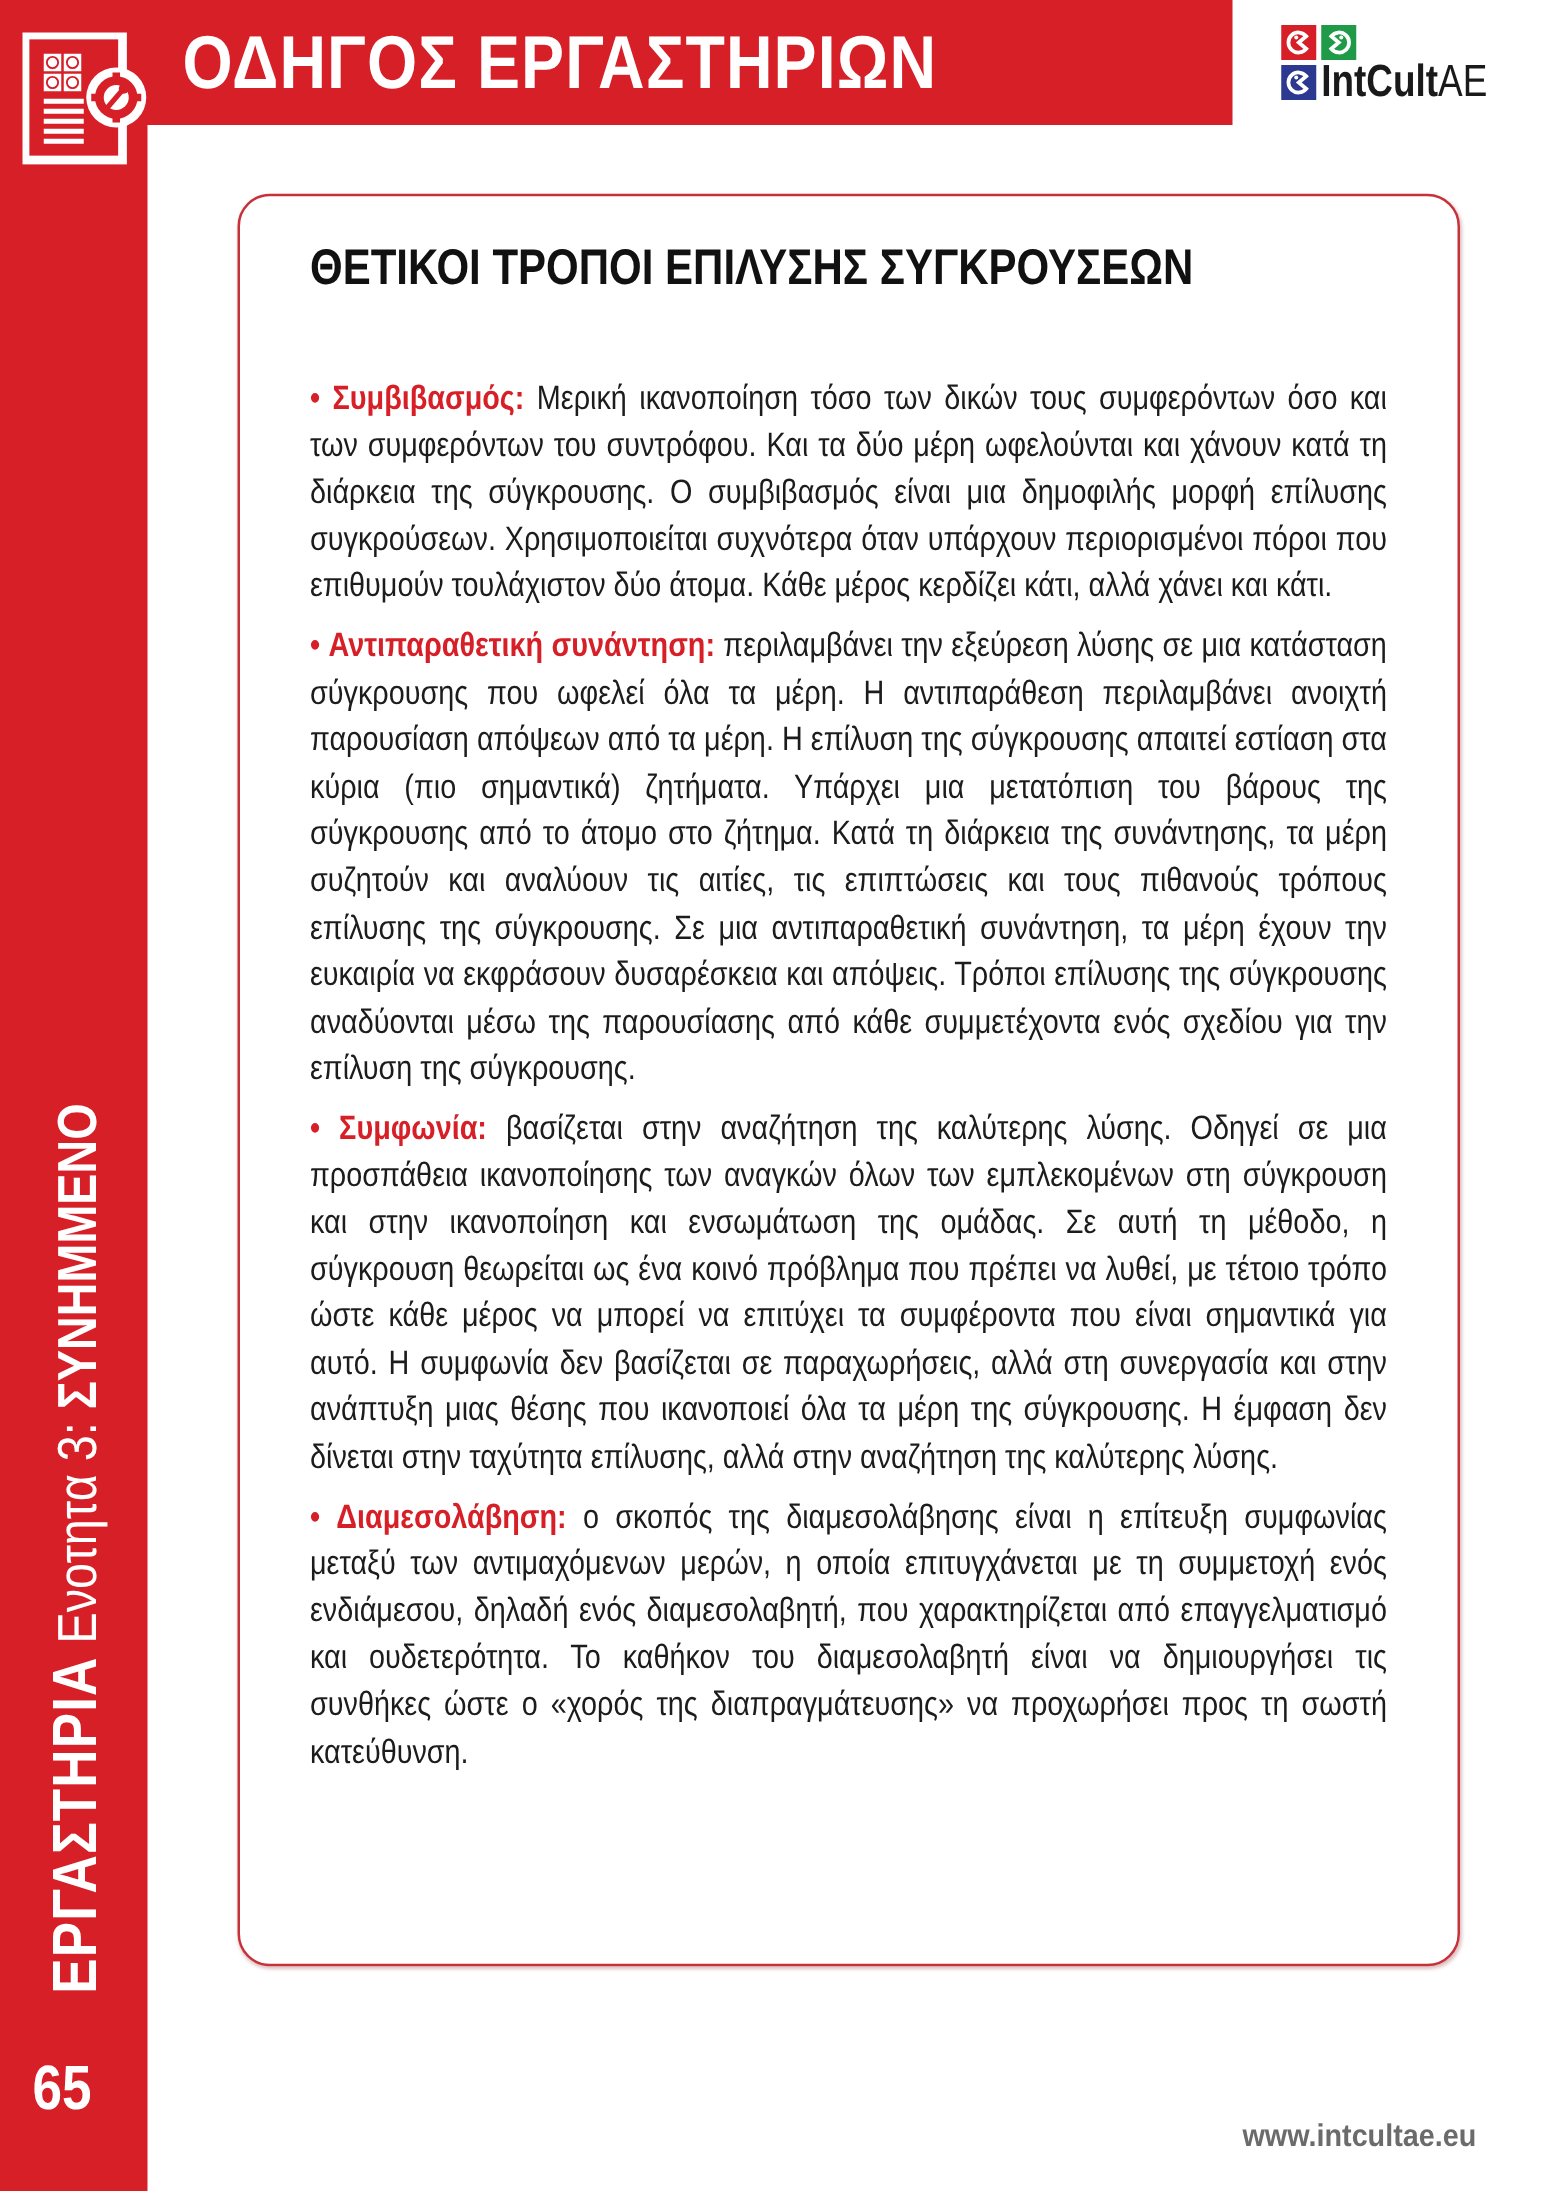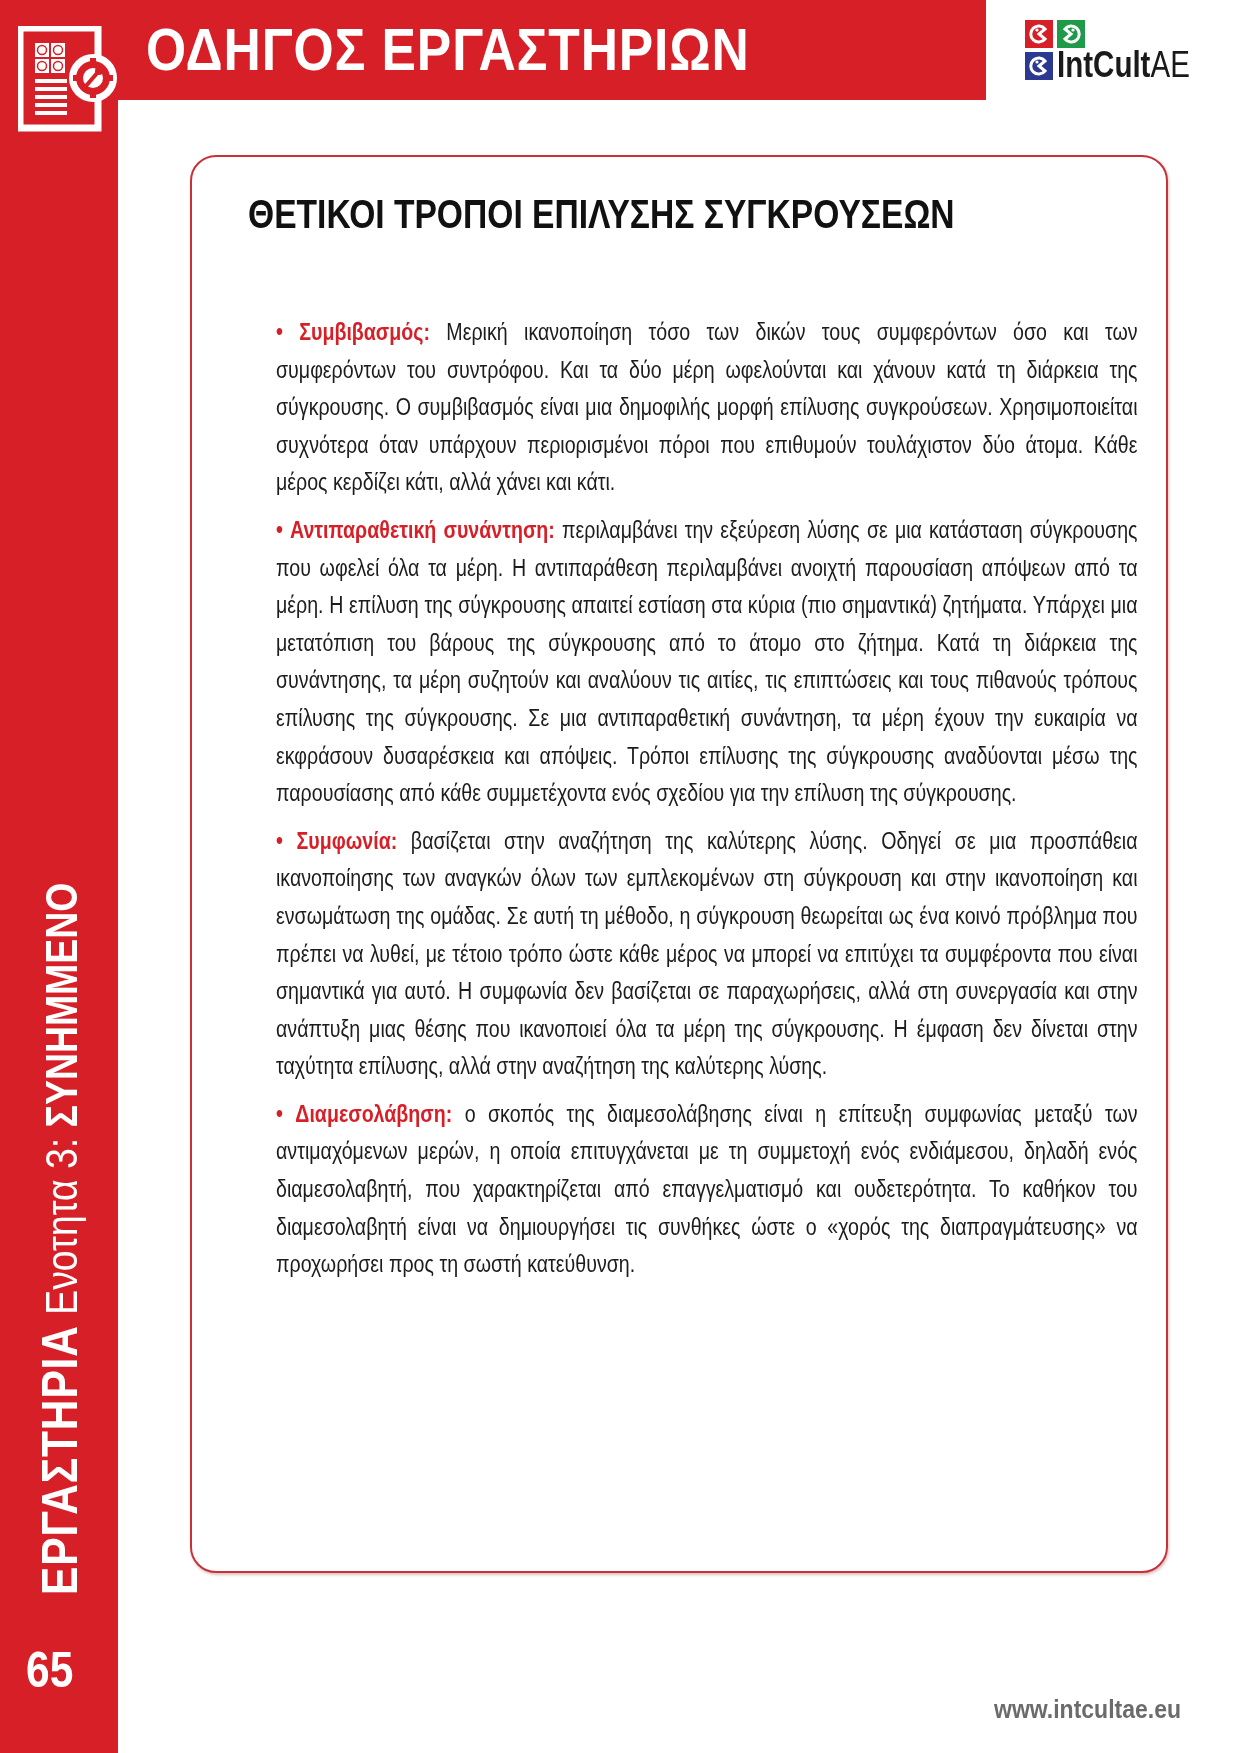--- a/index.html
+++ b/index.html
@@ -63,24 +63,23 @@
     position: absolute; left: 190px; top: 155px; width: 978px; height: 1418px;
     border: 2px solid #c6313a; border-radius: 26px; box-sizing: border-box;
     box-shadow: 1px 2px 3px rgba(120,0,0,0.25);
   }
   .section-title {
     position: absolute; left: 248px; top: 188px;
     font-weight: bold; font-size: 40px; line-height: 52px; color: #111111;
     transform: scaleX(0.84); transform-origin: left center; white-space: nowrap;
   }
   .body-text {
-    position: absolute; left: 248px; top: 314px; width: 862px;
-    font-size: 23px; line-height: 37.6px; color: #1c1c1c;
+    position: absolute; left: 248px; top: 300px; width: 862px;
+    font-size: 27px; line-height: 37.6px; color: #1c1c1c;
     text-align: justify;
-    margin-left: 28px;
   }
   .para { margin: 0 0 10px 0; }
   .para .lead { color: #d71f27; font-weight: bold; }
   .para .bullet { color: #d71f27; font-weight: bold; }
   .body-inner {
     width: 1010px; transform: scaleX(0.853); transform-origin: left top;
   }
 
   .footer-url {
     position: absolute; left: 994px; top: 1694px;

